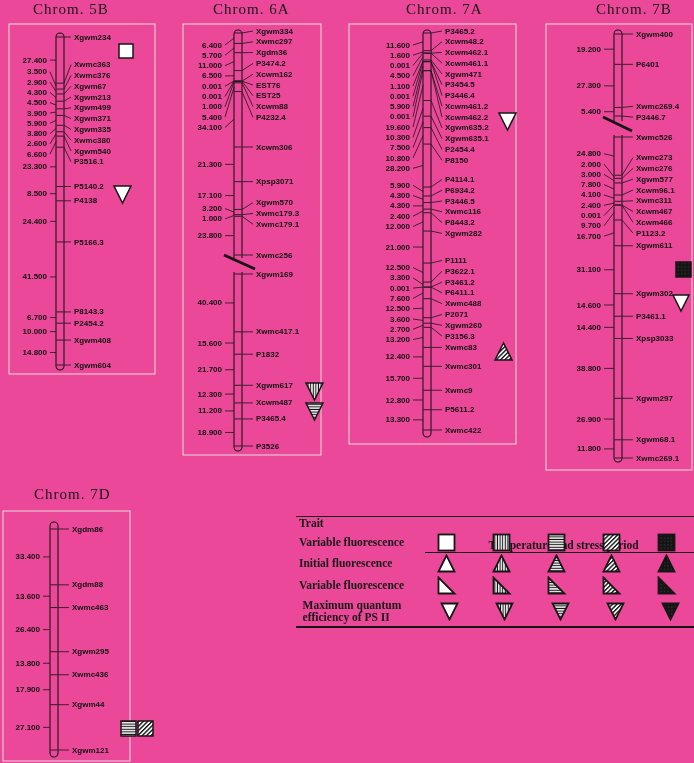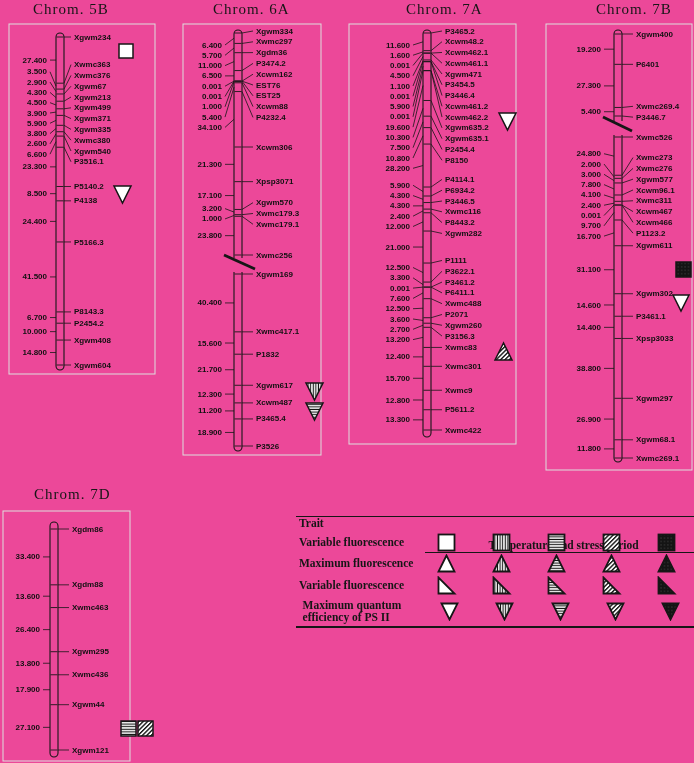--- a/index.html
+++ b/index.html
@@ -704,21 +704,21 @@
                 <pattern id="lg4s" width="3.4" height="3.4" patternUnits="userSpaceOnUse">
                   <rect width="3.4" height="3.4" fill="#141414"></rect>
                   <circle cx="1.7" cy="1.7" r="0.55" fill="#4a4a4a"></circle>
                 </pattern>
               </defs>
               <rect x="2.5" y="1.5" width="16" height="16" fill="url(#lg4s)" stroke="#161616" stroke-width="1.8" stroke-linejoin="miter"></rect>
             </svg>
           </div>
         </div>
         <div class="lg-row" style="min-height: 21px;">
-          <div class="lg-lab">Maximum fluorescence</div>
+          <div class="lg-lab">Initial fluorescence</div>
           <div class="lg-cell">
             <svg width="22" height="19">
               <defs>
                 <pattern id="lg5v" width="2.6" height="3" patternUnits="userSpaceOnUse">
                   <rect width="2.6" height="3" fill="#fff"></rect>
                   <rect x="0.7" width="1.1" height="3" fill="#161616"></rect>
                 </pattern>
                 <pattern id="lg5h" width="3" height="2.6" patternUnits="userSpaceOnUse">
                   <rect width="3" height="2.6" fill="#fff"></rect>
                   <rect y="0.7" width="3" height="1.1" fill="#161616"></rect>

